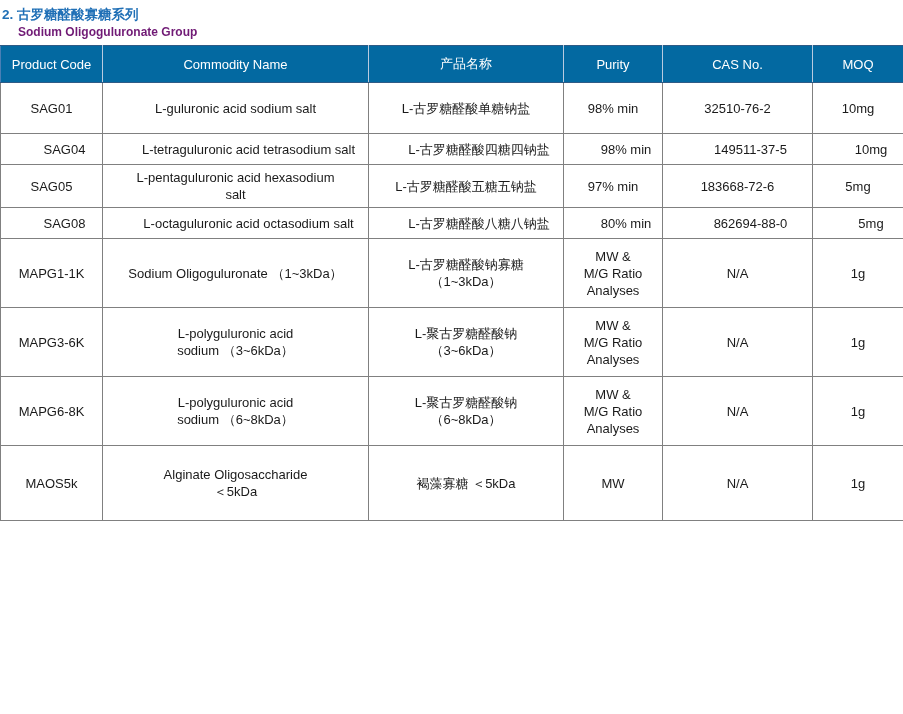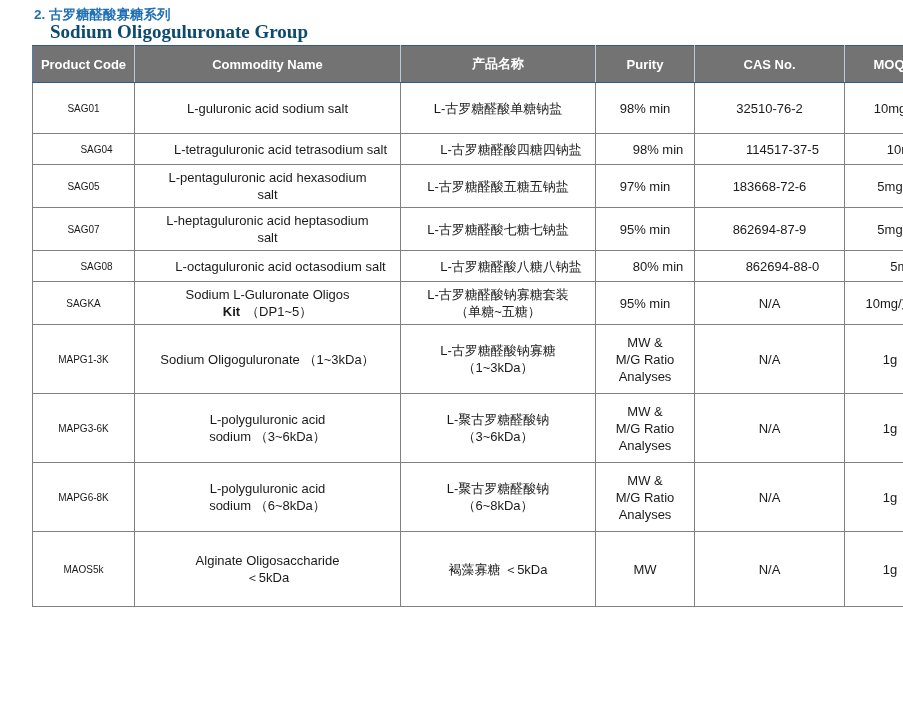--- a/index.html
+++ b/index.html
@@ -12,89 +12,87 @@
     height: 714px;
     font-family: "Liberation Sans", "DejaVu Sans", sans-serif;
     color: #1a1a1a;
     overflow: hidden;
   }
   #page {
     position: relative;
     width: 779px;
     height: 714px;
     box-sizing: border-box;
-    margin-left: 32px;
   }
 
   
   .heading {
     padding: 6px 0 4px 2px;
   }
   .heading-line1 {
     font-size: 13.5px;
     font-weight: bold;
     color: #1f6fb6;
     line-height: 17px;
     letter-spacing: 0px;
     white-space: nowrap;
   }
   .heading-line2 {
-    font-size: 19px;
+    font-size: 12px;
     font-weight: bold;
-    color: #0c4a6e;
+    color: #701a75;
     line-height: 18px;
     padding-left: 16px;
     white-space: nowrap;
-    font-family: Liberation Serif, serif;
   }
 
   
   table.catalog {
     border-collapse: collapse;
     table-layout: fixed;
     width: 903px;
     margin: 0;
   }
   table.catalog col.c-code  { width: 102px; }
   table.catalog col.c-name  { width: 266px; }
   table.catalog col.c-cn    { width: 195px; }
   table.catalog col.c-pur   { width: 99px;  }
   table.catalog col.c-cas   { width: 150px; }
   table.catalog col.c-moq   { width: 91px;  }
 
   table.catalog thead th {
-    background: #737373;
+    background: #0369a1;
     color: #ffffff;
     font-size: 13px;
-    font-weight: bold;
+    font-weight: normal;
     text-align: center;
     vertical-align: middle;
     height: 30px;
     padding: 3px 2px;
     border-left: 1px solid #b9cbe0;
     border-right: 1px solid #b9cbe0;
     border-top: 1px solid #2f5b86;
     border-bottom: 1px solid #2f5b86;
     white-space: nowrap;
   }
   table.catalog thead th:first-child { border-left: 1px solid #4a7fb5; }
-  table.catalog thead th:last-child  { border-right: 5px solid #701a75; }
+  table.catalog thead th:last-child  { border-right: 1px solid #701a75; }
 
   table.catalog td {
     border: 1px solid #808080;
     text-align: center;
     vertical-align: middle;
     font-size: 13px;
     line-height: 17px;
     padding: 4px 3px;
     color: #1a1a1a;
     background: #ffffff;
     word-wrap: break-word;
   }
-  table.catalog td.code { font-size: 10px; }
+  table.catalog td.code { font-size: 13px; }
   table.catalog tr.r-tall td    { height: 42px; }
   table.catalog tr.r-short td   { height: 22px; padding-left: 29px; }
   table.catalog tr.r-mid td     { height: 34px; }
   table.catalog tr.r-xtall td   { height: 60px; }
   table.catalog tr.r-xxtall td  { height: 66px; }
 
   .l2 { display: block; }
   .b { font-weight: bold; }
   .gap { display: inline-block; width: 6px; }
 </style>
@@ -146,85 +144,54 @@
           <td class="code">SAG04</td>
           <td>
             <span class="l2">L-tetraguluronic acid tetrasodium salt</span>
           </td>
           <td>
             <span class="l2">L-古罗糖醛酸四糖四钠盐</span>
           </td>
           <td>
             <span class="l2">98% min</span>
           </td>
-          <td>114517-37-5</td>
+          <td>149511-37-5</td>
           <td>10mg</td>
         </tr>
         <tr class="r-mid">
           <td class="code">SAG05</td>
           <td>
             <span class="l2">L-pentaguluronic acid hexasodium</span>
             <span class="l2">salt</span>
           </td>
           <td>
             <span class="l2">L-古罗糖醛酸五糖五钠盐</span>
           </td>
           <td>
             <span class="l2">97% min</span>
           </td>
           <td>183668-72-6</td>
           <td>5mg</td>
         </tr>
-        <tr class="r-mid">
-          <td class="code">SAG07</td>
-          <td>
-            <span class="l2">L-heptaguluronic acid heptasodium</span>
-            <span class="l2">salt</span>
-          </td>
-          <td>
-            <span class="l2">L-古罗糖醛酸七糖七钠盐</span>
-          </td>
-          <td>
-            <span class="l2">95% min</span>
-          </td>
-          <td>862694-87-9</td>
-          <td>5mg</td>
-        </tr>
         <tr class="r-short">
           <td class="code">SAG08</td>
           <td>
             <span class="l2">L-octaguluronic acid octasodium salt</span>
           </td>
           <td>
             <span class="l2">L-古罗糖醛酸八糖八钠盐</span>
           </td>
           <td>
             <span class="l2">80% min</span>
           </td>
           <td>862694-88-0</td>
           <td>5mg</td>
         </tr>
-        <tr class="r-mid">
-          <td class="code">SAGKA</td>
-          <td>
-            <span class="l2">Sodium L-Guluronate Oligos</span>
-            <span class="l2"><span class="b">Kit</span><span class="gap"></span><span>（DP1~5）</span></span>
-          </td>
-          <td>
-            <span class="l2">L-古罗糖醛酸钠寡糖套装</span>
-            <span class="l2">（单糖~五糖）</span>
-          </td>
-          <td>
-            <span class="l2">95% min</span>
-          </td>
-          <td>N/A</td>
-          <td>10mg/支</td>
-        </tr>
         <tr class="r-xtall">
-          <td class="code">MAPG1-3K</td>
+          <td class="code">MAPG1-1K</td>
           <td>
             <span class="l2">Sodium Oligoguluronate （1~3kDa）</span>
           </td>
           <td>
             <span class="l2">L-古罗糖醛酸钠寡糖</span>
             <span class="l2">（1~3kDa）</span>
           </td>
           <td>
             <span class="l2">MW &amp;</span>
             <span class="l2">M/G Ratio</span>

